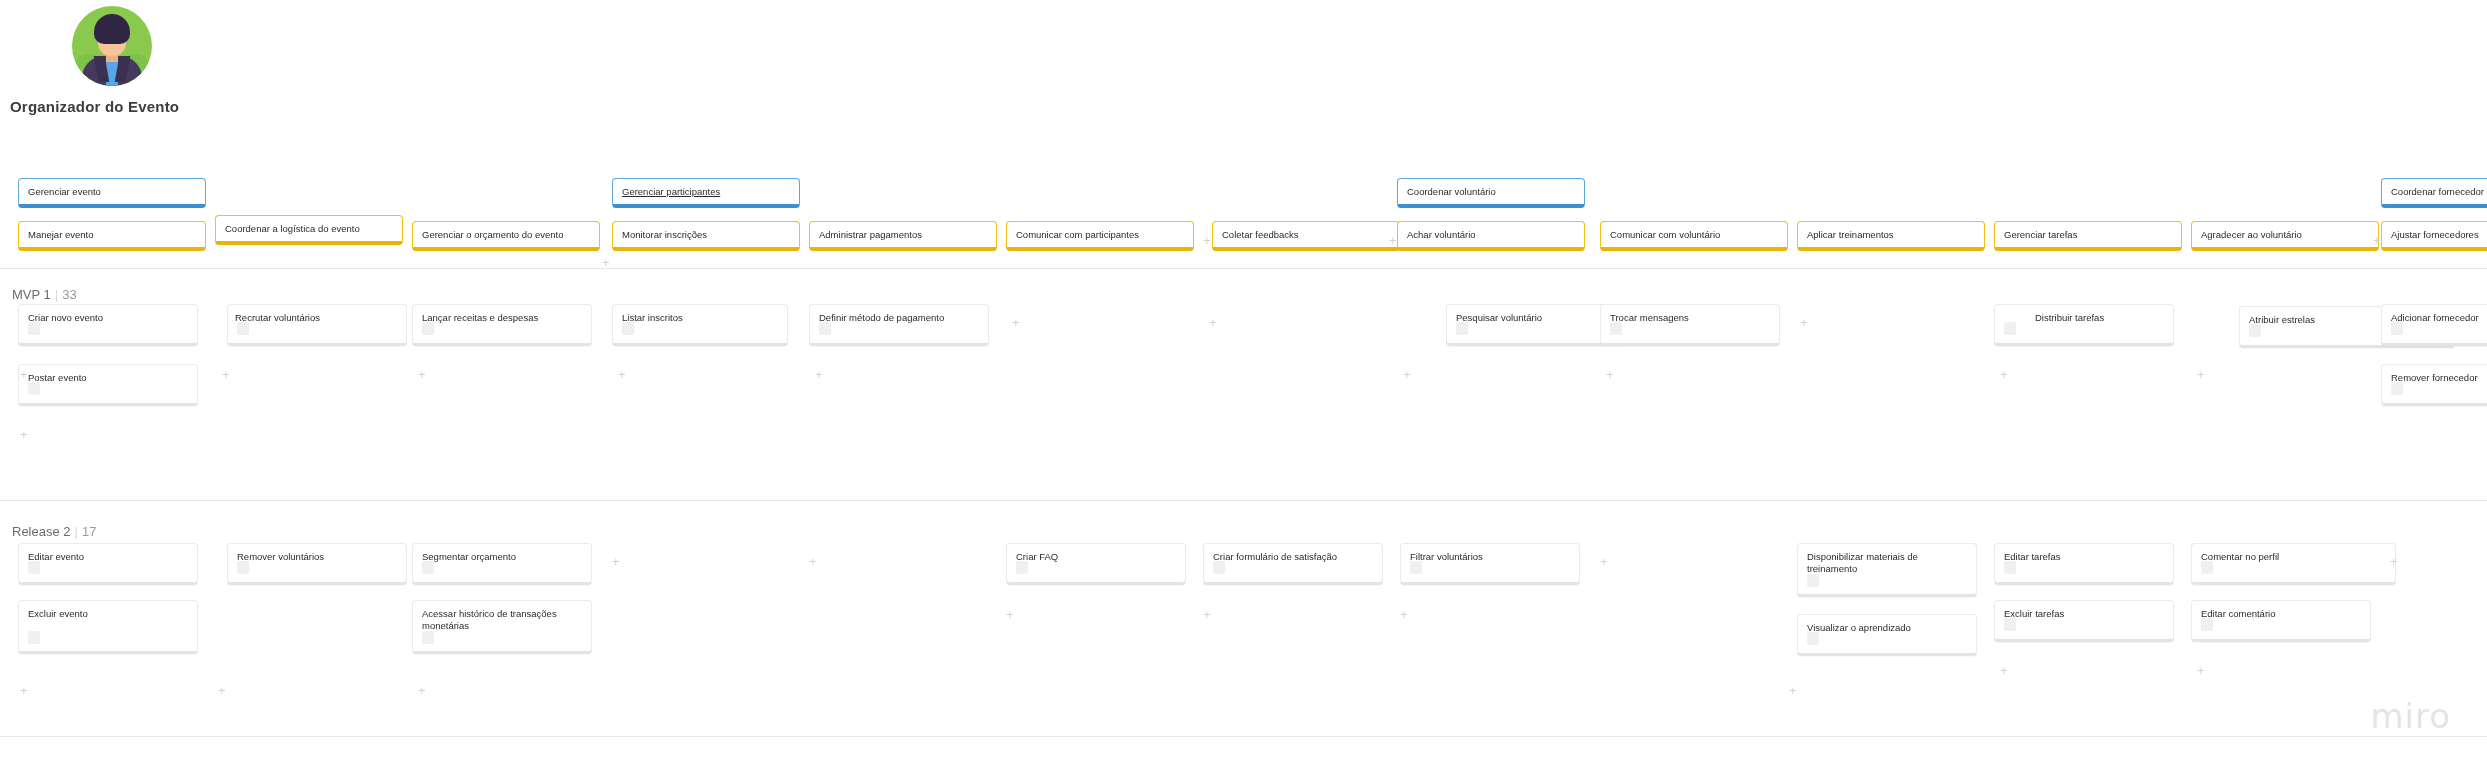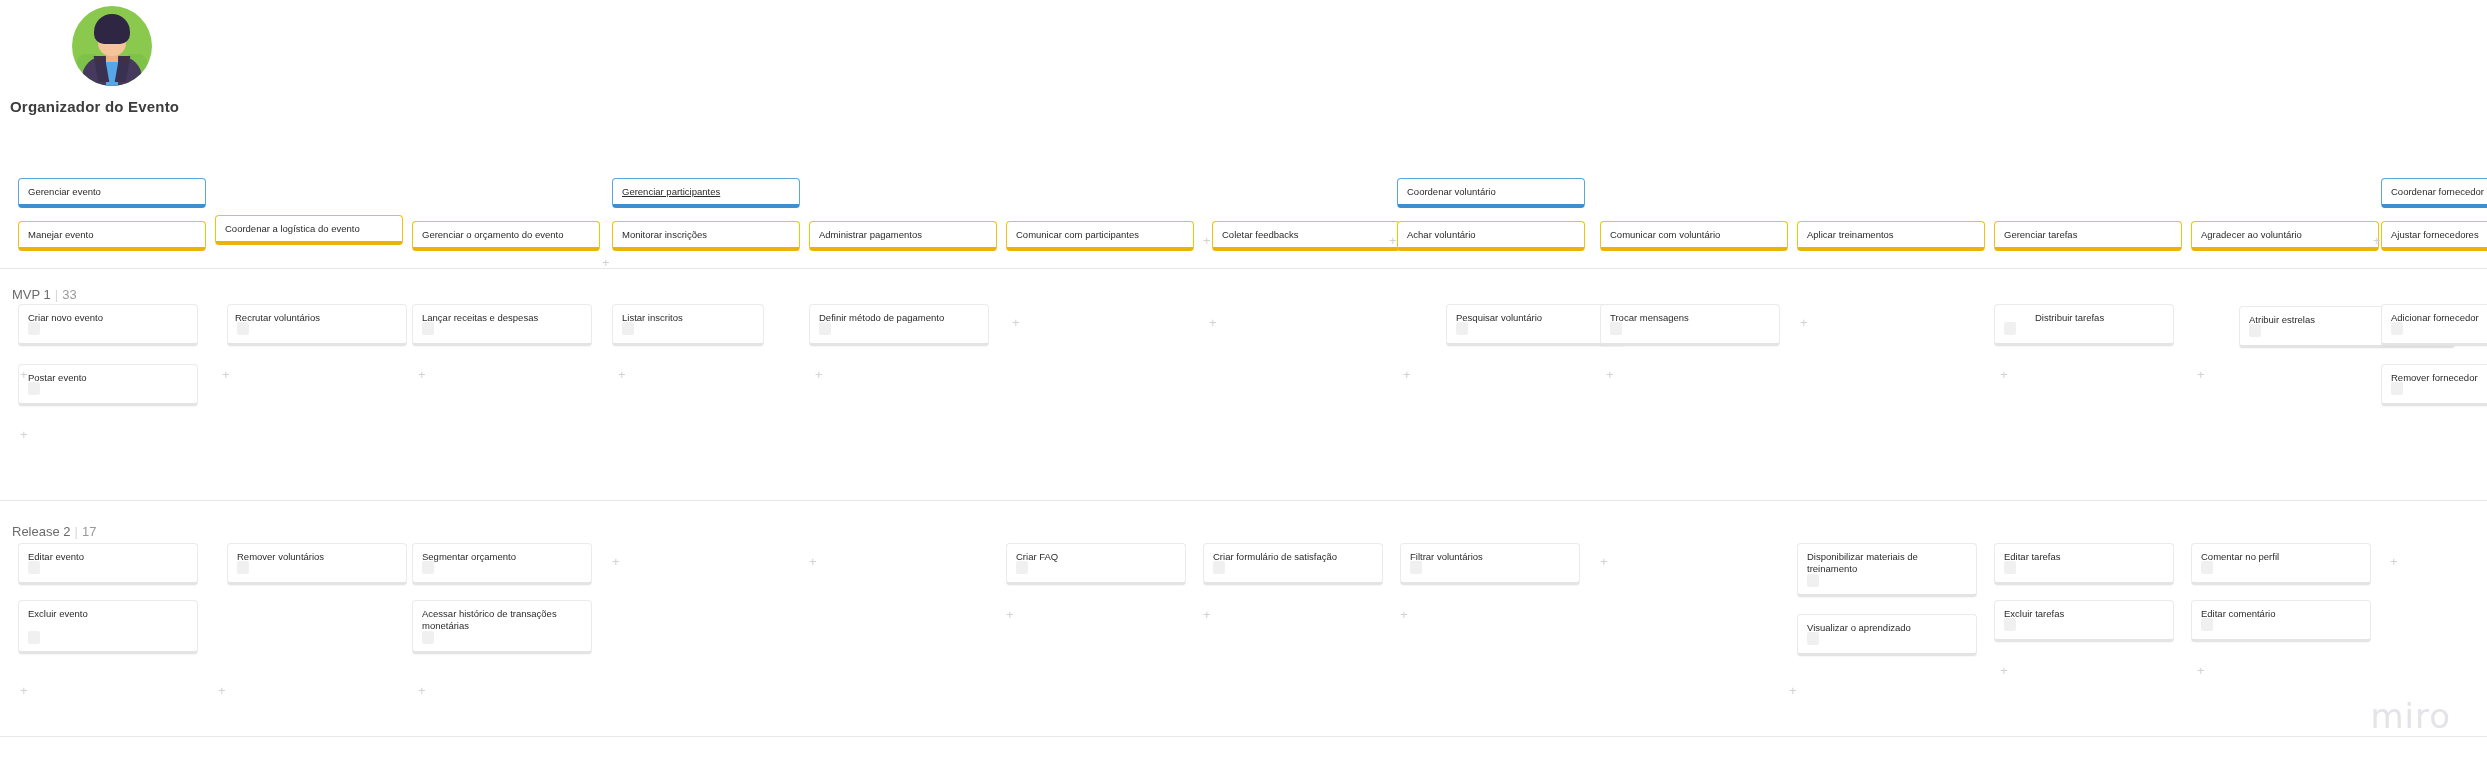--- a/index.html
+++ b/index.html
@@ -161,21 +161,21 @@
         <span class="chip"></span>
       </div>
       <div class="card story" style="left: 227px; top: 304px; width: 180px; padding-left: 7px;">
         <span class="story-title">Recrutar voluntários</span>
         <span class="chip"></span>
       </div>
       <div class="card story" style="left: 412px; top: 304px; width: 180px;">
         <span class="story-title">Lançar receitas e despesas</span>
         <span class="chip"></span>
       </div>
-      <div class="card story" style="left: 612px; top: 304px; width: 152px;">
+      <div class="card story" style="left: 612px; top: 304px; width: 176px;">
         <span class="story-title">Listar inscritos</span>
         <span class="chip"></span>
       </div>
       <div class="card story" style="left: 809px; top: 304px; width: 180px;">
         <span class="story-title">Definir método de pagamento</span>
         <span class="chip"></span>
       </div>
       <div class="card story" style="left: 1446px; top: 304px; width: 180px;">
         <span class="story-title">Pesquisar voluntário</span>
         <span class="chip"></span>
@@ -255,21 +255,21 @@
         <span class="chip"></span>
       </div>
       <div class="card story" style="left: 1994px; top: 543px; width: 180px;">
         <span class="story-title">Editar tarefas</span>
         <span class="chip"></span>
       </div>
       <div class="card story" style="left: 1994px; top: 600px; width: 180px;">
         <span class="story-title">Excluir tarefas</span>
         <span class="chip"></span>
       </div>
-      <div class="card story" style="left: 2191px; top: 543px; width: 180px;">
+      <div class="card story" style="left: 2191px; top: 543px; width: 205px;">
         <span class="story-title">Comentar no perfil</span>
         <span class="chip"></span>
       </div>
       <div class="card story" style="left: 2191px; top: 600px; width: 180px;">
         <span class="story-title">Editar comentário</span>
         <span class="chip"></span>
       </div>
       <div class="plus" style="left: 20px; top: 686px;">+</div>
       <div class="plus" style="left: 218px; top: 686px;">+</div>
       <div class="plus" style="left: 418px; top: 686px;">+</div>

